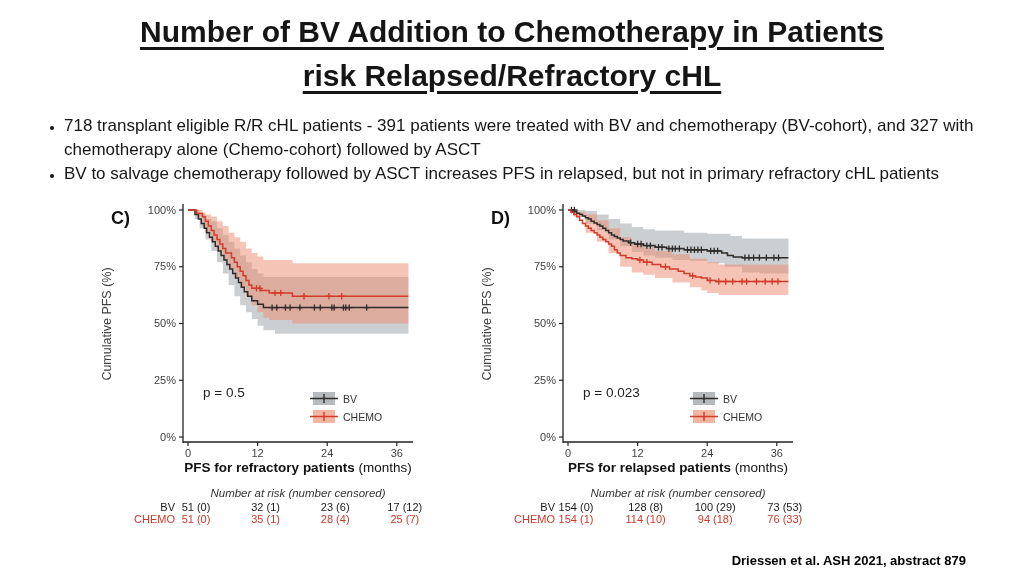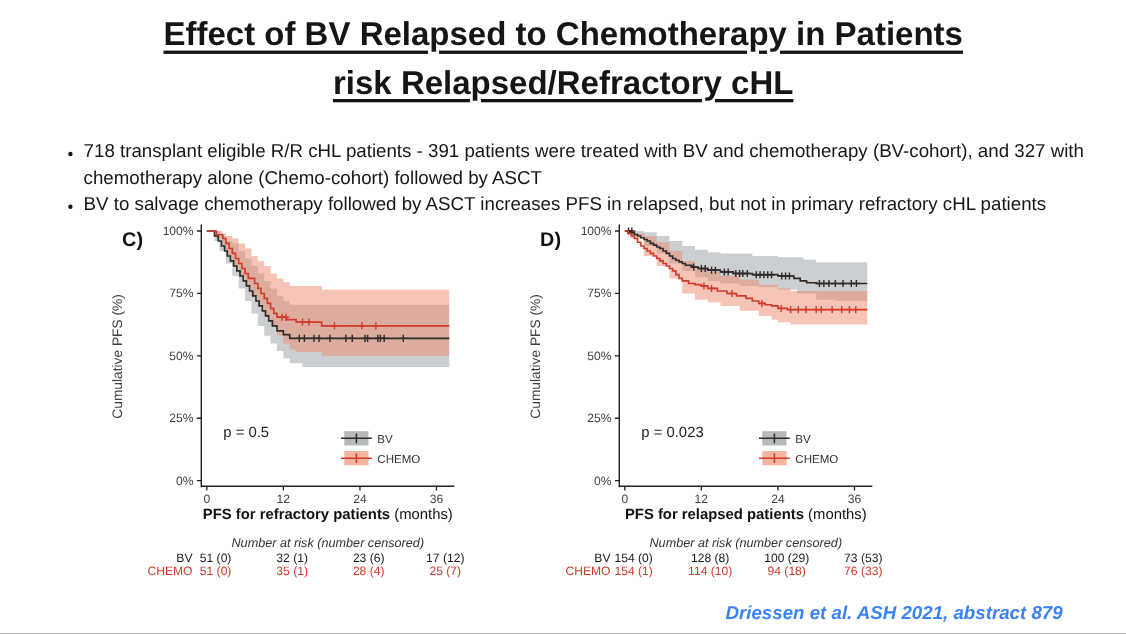--- a/index.html
+++ b/index.html
@@ -1,36 +1,36 @@
 <!DOCTYPE html>
 <html><head>
 <meta charset="utf-8">
 <style>
   html,body{margin:0;padding:0;background:#888;}
   .slide{position:relative;width:1024px;height:576px;background:#ffffff;overflow:hidden;
          font-family:"Liberation Sans",sans-serif;color:#1a1a1a;}
   .title{position:absolute;top:10px;left:0;width:100%;text-align:center;
          font-size:30px;font-weight:700;line-height:44px;color:#151515;}
   .title .tline{text-decoration:underline;text-decoration-thickness:2.5px;text-underline-offset:5px;}
-  .bullets{position:absolute;top:110px;left:28px;width:925px;margin:16px;padding:0 0 0 32px;
+  .bullets{position:absolute;top:110px;left:28px;width:925px;margin:4px;padding:0 0 0 32px;
            font-size:17px;line-height:23.5px;color:#161616;}
   .bullets li{margin-bottom:1px;}
   .bullets li::marker{font-size:12px;}
   .km-svg{position:absolute;top:195px;width:360px;height:335px;}
   #km0{left:95px;}
   #km1{left:475px;}
-  .footer{position:absolute;right:58px;bottom:8px;font-size:17px;font-weight:700;color:#3b82f6;font-style:italic;}
+  .footer{position:absolute;right:58px;bottom:8px;font-size:13px;font-weight:700;color:#000000;}
   svg text{font-family:"Liberation Sans",sans-serif;}
 </style>
 </head>
 <body>
 
 <div class="slide">
   <h1 class="title" style="margin:0;">
-    <div class="tline">Effect of BV Relapsed to Chemotherapy in Patients</div>
+    <div class="tline">Number of BV Addition to Chemotherapy in Patients</div>
     <div class="tline">risk Relapsed/Refractory cHL</div>
   </h1>
 
   <ul class="bullets">
     <li>718 transplant eligible R/R cHL patients - 391 patients were treated with BV and chemotherapy (BV-cohort), and 327 with chemotherapy alone (Chemo-cohort) followed by ASCT</li>
     <li>BV to salvage chemotherapy followed by ASCT increases PFS in relapsed, but not in primary refractory cHL patients</li>
   </ul>
 
   <svg id="km0" class="km-svg" viewBox="0 0 360 335">
       <path d="M93.0,15.0L104.6,15.0L104.6,19.5L110.4,19.5L110.4,24.1L116.2,24.1L116.2,26.3L122.0,26.3L122.0,33.2L127.8,33.2L127.8,40.0L133.6,40.0L133.6,46.8L139.4,46.8L139.4,53.6L145.2,53.6L145.2,60.4L151.0,60.4L151.0,67.2L156.8,67.2L156.8,74.0L162.6,74.0L162.6,78.6L168.4,78.6L168.4,82.0L313.4,82.0L313.4,82.0L313.4,138.7L313.4,138.7L180.0,138.7L180.0,135.3L168.4,135.3L168.4,130.8L162.6,130.8L162.6,124.0L156.8,124.0L156.8,117.2L151.0,117.2L151.0,110.3L145.2,110.3L145.2,101.3L139.4,101.3L139.4,89.9L133.6,89.9L133.6,78.6L127.8,78.6L127.8,67.2L122.0,67.2L122.0,55.9L116.2,55.9L116.2,44.5L110.4,44.5L110.4,33.2L104.6,33.2L104.6,24.1L100.0,24.1L100.0,15.0L93.0,15.0Z" fill="#a2a8ab" opacity="0.55" stroke="none"></path>

